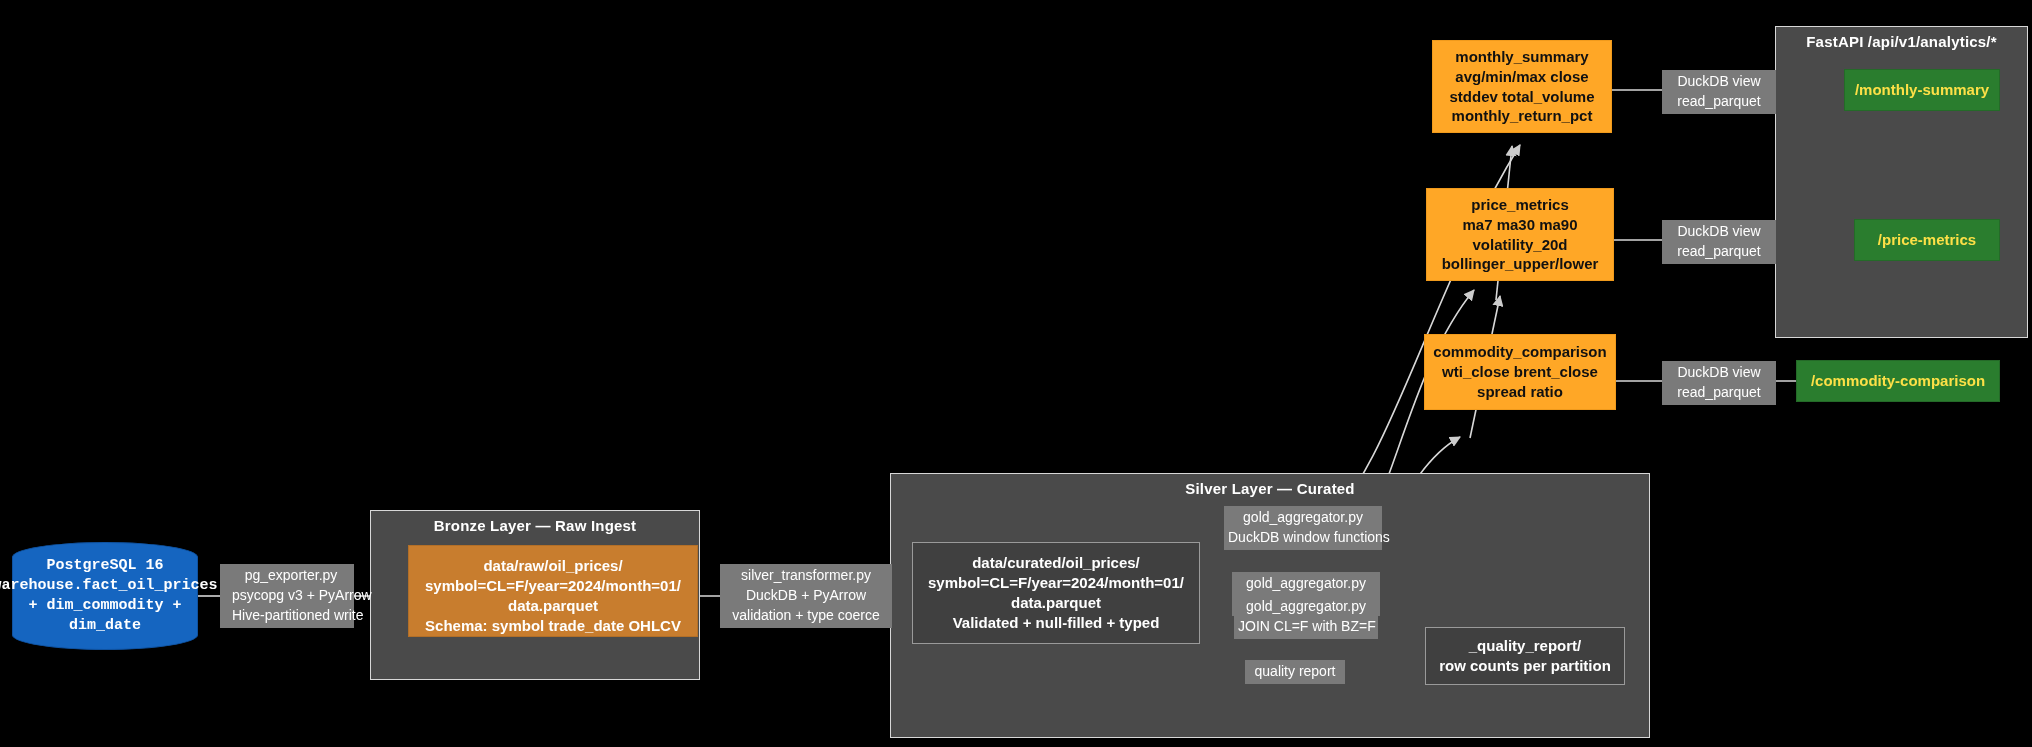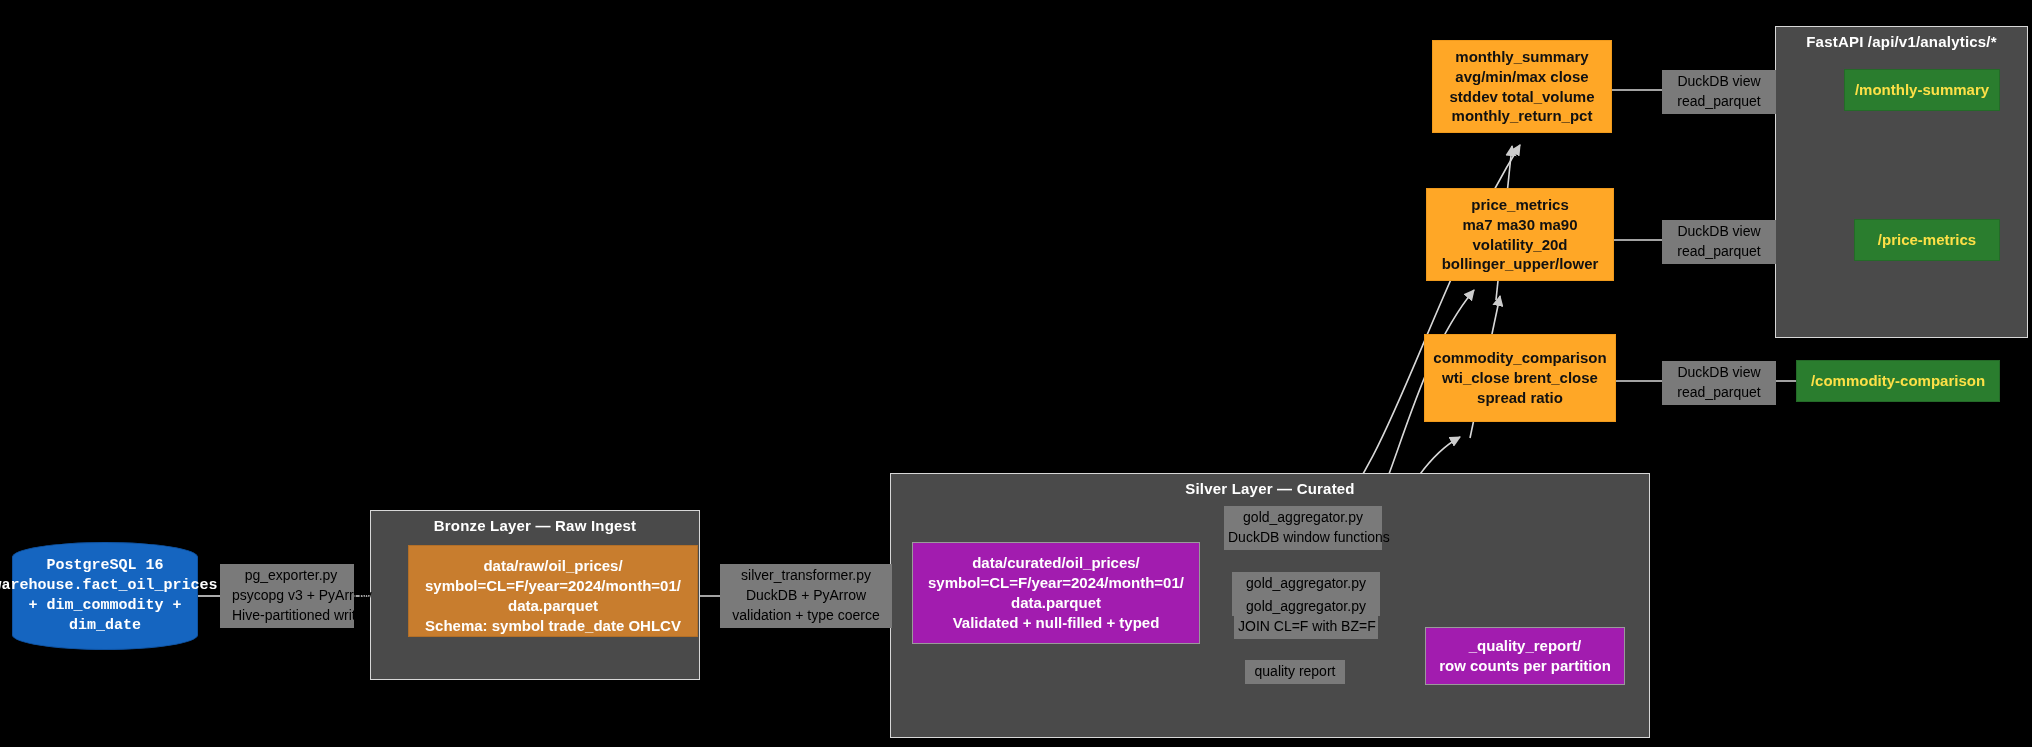--- a/index.html
+++ b/index.html
@@ -51,21 +51,21 @@
   }
   .node .ln { display: block; white-space: nowrap; }
 
   .node-bronze {
     background: #c87d2e;
     border: 1px solid #b36f27;
     color: #ffffff;
     font-size: 15px;
   }
   .node-silver {
-    background: #a21caf;
+    background: #404040;
     border: 1px solid #9a9a9a;
     color: #ffffff;
     font-size: 15px;
   }
   .node-gold {
     background: #ffa726;
     border: 1px solid #f09a1c;
     color: #111111;
     font-size: 15px;
   }
@@ -90,21 +90,21 @@
     background: #1565c0;
     border: 1px solid #0f52a0;
     border-radius: 50% / 14%;
     z-index: 2;
   }
   .db-cyl .ln { display:block; white-space: nowrap; }
 
   .edge-label {
     position: absolute;
     background: #7a7a7a;
-    color: #000000;
+    color: #ffffff;
     font-size: 14px;
     line-height: 1.42;
     text-align: center;
     padding: 2px 4px;
     box-sizing: border-box;
     white-space: nowrap;
     z-index: 3;
   }
   .edge-label .ln { display: block; }
 </style>
@@ -226,21 +226,21 @@
     <span class="ln">monthly_return_pct</span>
   </div>
 
   <div class="node node-gold" style="left:1426px; top:188px; width:188px; height:93px;">
     <span class="ln">price_metrics</span>
     <span class="ln">ma7 ma30 ma90</span>
     <span class="ln">volatility_20d</span>
     <span class="ln">bollinger_upper/lower</span>
   </div>
 
-  <div class="node node-gold" style="left:1424px; top:334px; width:192px; height:88px;">
+  <div class="node node-gold" style="left:1424px; top:334px; width:192px; height:76px;">
     <span class="ln">commodity_comparison</span>
     <span class="ln">wti_close brent_close</span>
     <span class="ln">spread ratio</span>
   </div>
 
   <div class="edge-label" style="left:1662px; top:70px; width:114px;">
     <span class="ln">DuckDB view</span>
     <span class="ln">read_parquet</span>
   </div>
 

